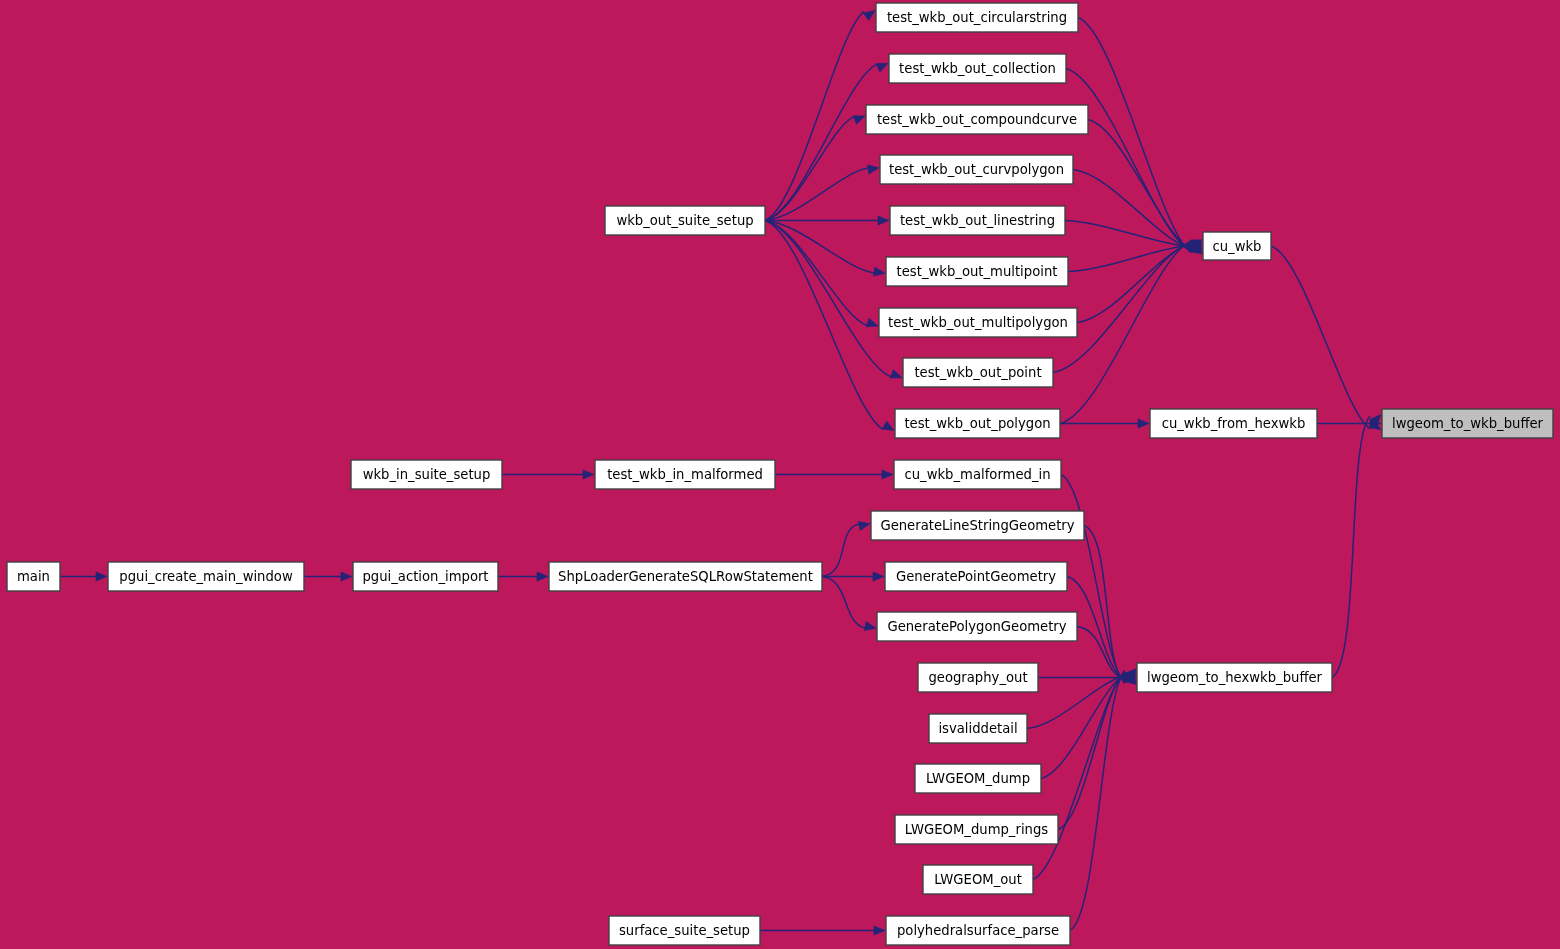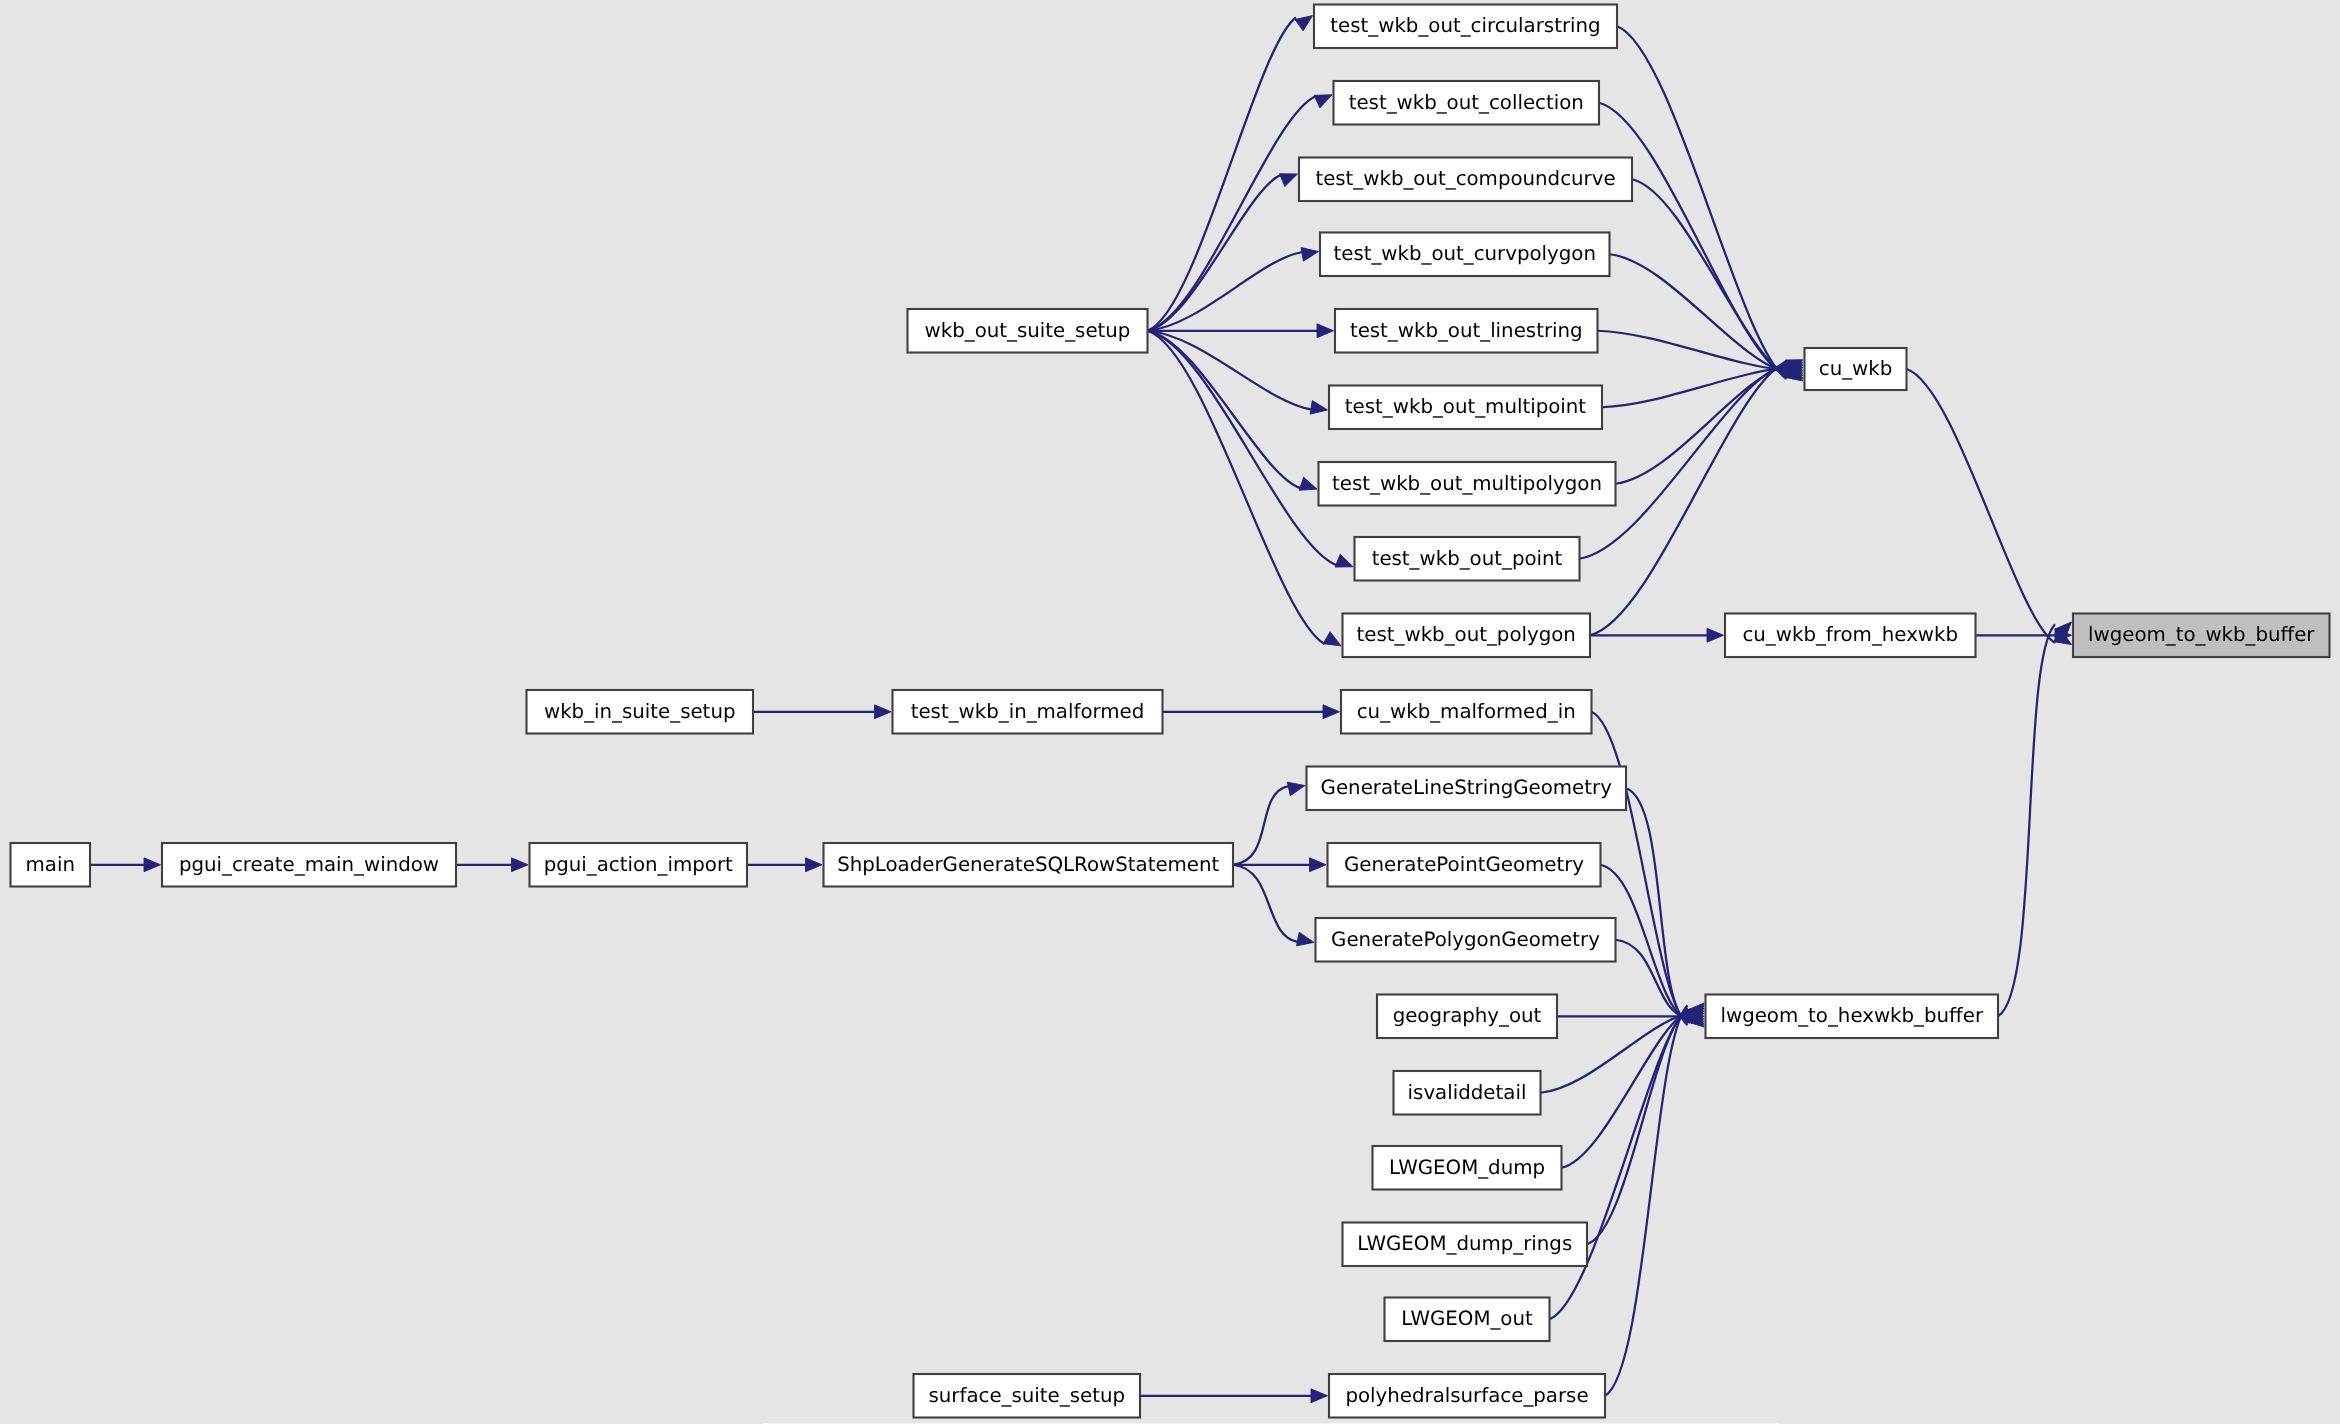--- a/index.html
+++ b/index.html
@@ -4,21 +4,21 @@
 <style>
   html, body {
     margin: 0;
     padding: 0;
     background: #ffffff;
   }
   #graph-root {
     position: relative;
     width: 1560px;
     height: 949px;
-    background: #e5e5e5;
+    background: #be185d;
     font-family: "DejaVu Sans", "Liberation Sans", sans-serif;
   }
   svg#callgraph {
     display: block;
     width: 1560px;
     height: 949px;
   }
   .node-box {
     fill: #ffffff;
     stroke: #404040;

